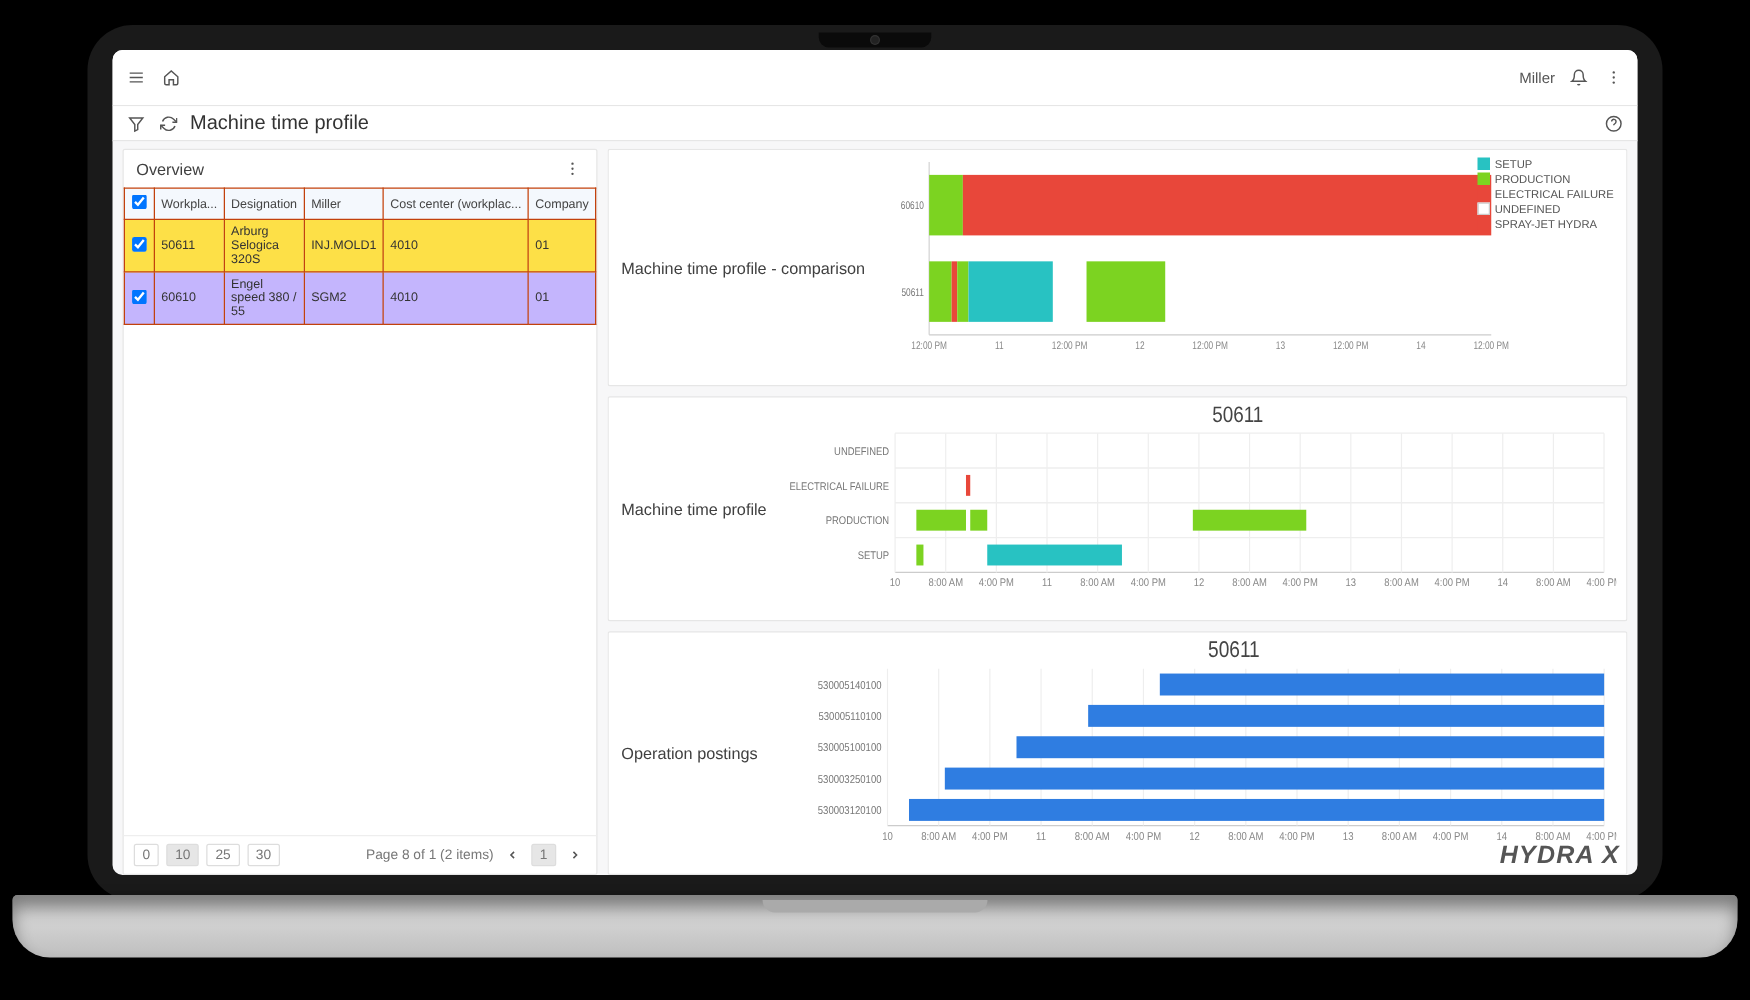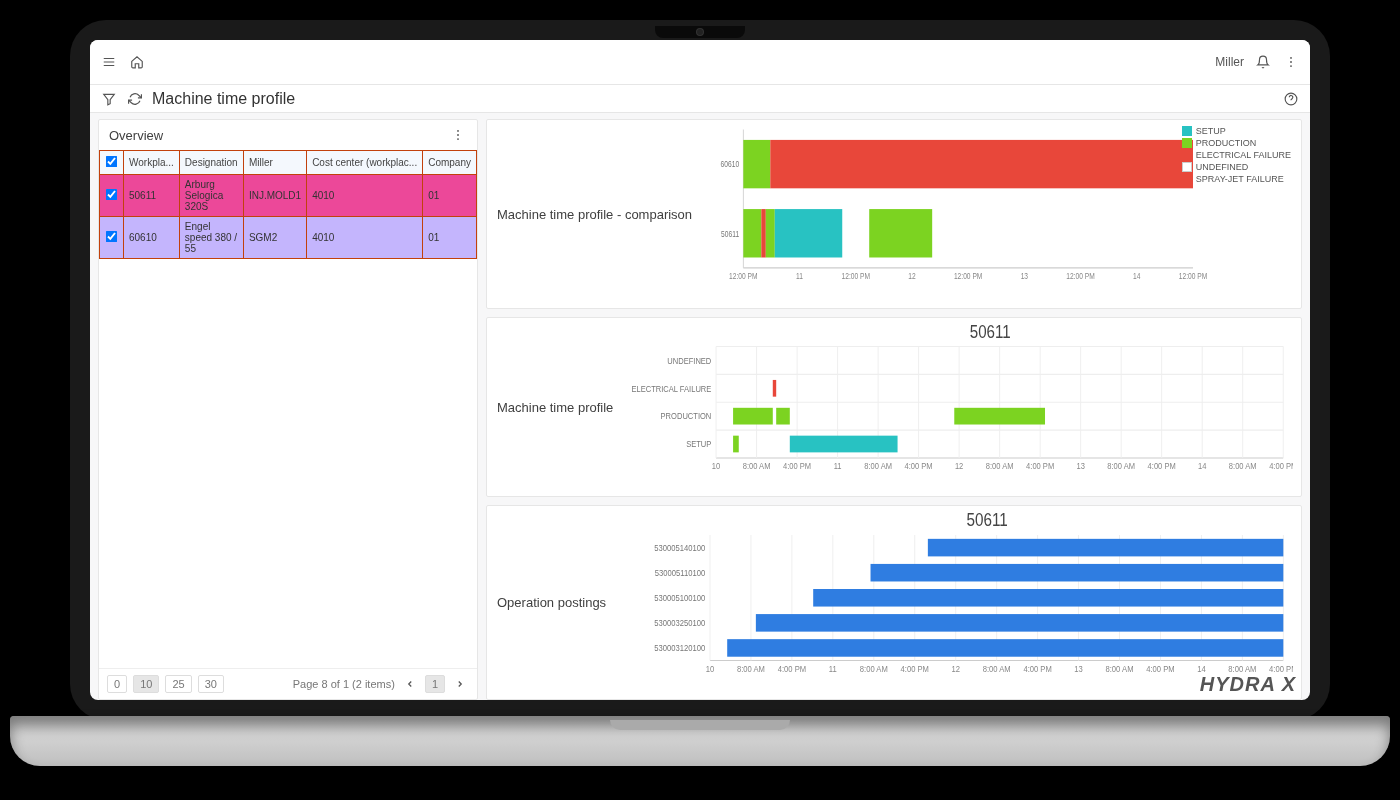--- a/index.html
+++ b/index.html
@@ -27,21 +27,21 @@
   .panel-header .spacer { flex:1; }
 
   .left-col { width: 380px; display:flex; flex-direction:column; }
   .right-col { flex:1; display:flex; flex-direction:column; gap:8px; overflow:hidden; }
 
   .group-hint { font-size:10px; color:#888; padding:4px 10px; }
 
   table.grid { width:100%; border-collapse:collapse; font-size:10px; color:#333; }
   table.grid th, table.grid td { border:1px solid #c2410c; padding:4px 5px; text-align:left; background:#eef5fc; }
   table.grid th { background:#f4f8fd; font-weight:normal; color:#444; white-space:nowrap; overflow:hidden; text-overflow:ellipsis; }
-  table.grid tr.row-selected td { background:#ec4899; }
+  table.grid tr.row-selected td { background:#fde047; }
   table.grid tr.row-selected2 td { background:#c4b5fd; }
   table.grid td.chk, table.grid th.chk { width:22px; text-align:center; background:#f4f8fd; }
   input[type=checkbox]{ transform:scale(.9); }
 
   .grid-fill { flex:1; }
 
   .pager { border-top:1px solid #eee; padding:6px 8px; display:flex; align-items:center; gap:6px; font-size:11px; color:#777; }
   .pager .pg-btn { padding:2px 6px; border:1px solid #ddd; border-radius:2px; cursor:pointer; background:#fff; }
   .pager .pg-btn.active { background:#e6e6e6; }
   .pager .spacer { flex:1; }
@@ -209,21 +209,21 @@
                 <div>
                     <span class="sw" style="background:#e8473a"></span>
                     <span>ELECTRICAL FAILURE</span>
                   </div>
                 <div>
                     <span class="sw" style="background:#fff;border:1px solid #ccc"></span>
                     <span>UNDEFINED</span>
                   </div>
                 <div>
                     <span class="sw" style="background:#e8473a"></span>
-                    <span>SPRAY-JET FAILURE</span>
+                    <span>SPRAY-JET HYDRA</span>
                   </div>
               </div>
               <svg id="svg-comparison" width="100%" height="100%" viewBox="0 0 700 150" preserveAspectRatio="none">
                   <line x1="40" y1="130" x2="580" y2="130" class="axis-line"></line>
                   <line x1="40" y1="5" x2="40" y2="130" class="axis-line"></line>
                   <text x="40" y="140" class="axis-text" text-anchor="middle">12:00 PM</text>
                   <text x="107.5" y="140" class="axis-text" text-anchor="middle">11</text>
                   <text x="175" y="140" class="axis-text" text-anchor="middle">12:00 PM</text>
                   <text x="242.5" y="140" class="axis-text" text-anchor="middle">12</text>
                   <text x="310" y="140" class="axis-text" text-anchor="middle">12:00 PM</text>

